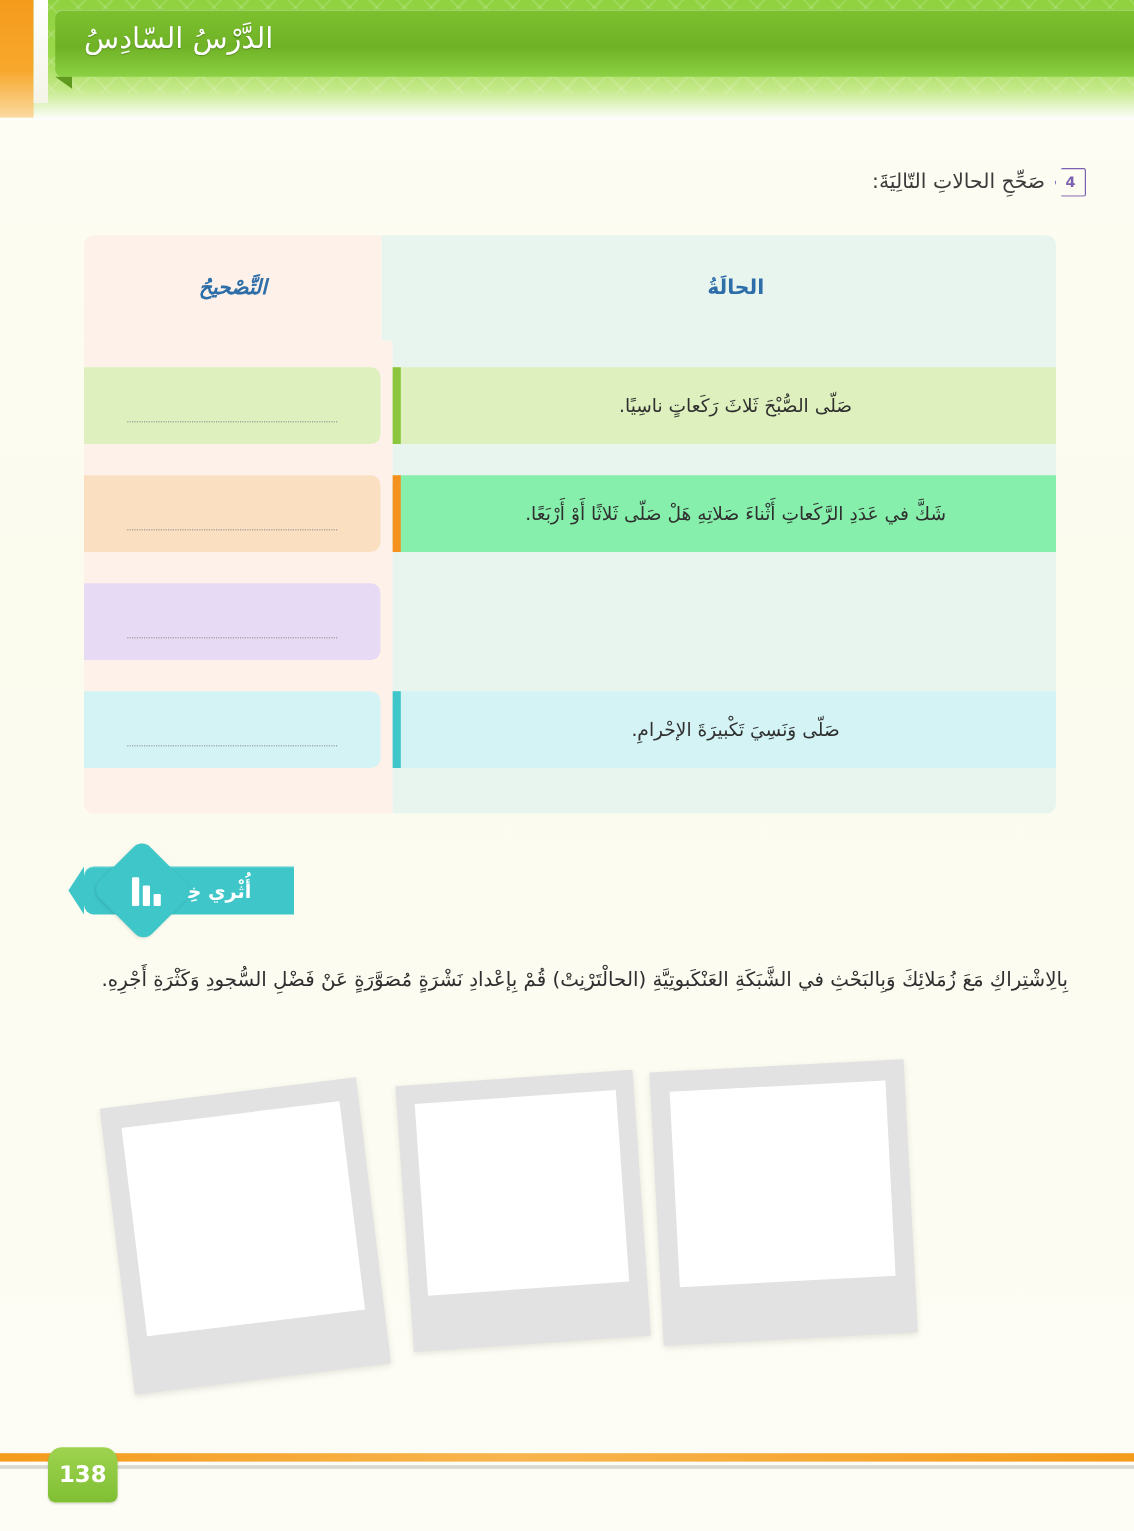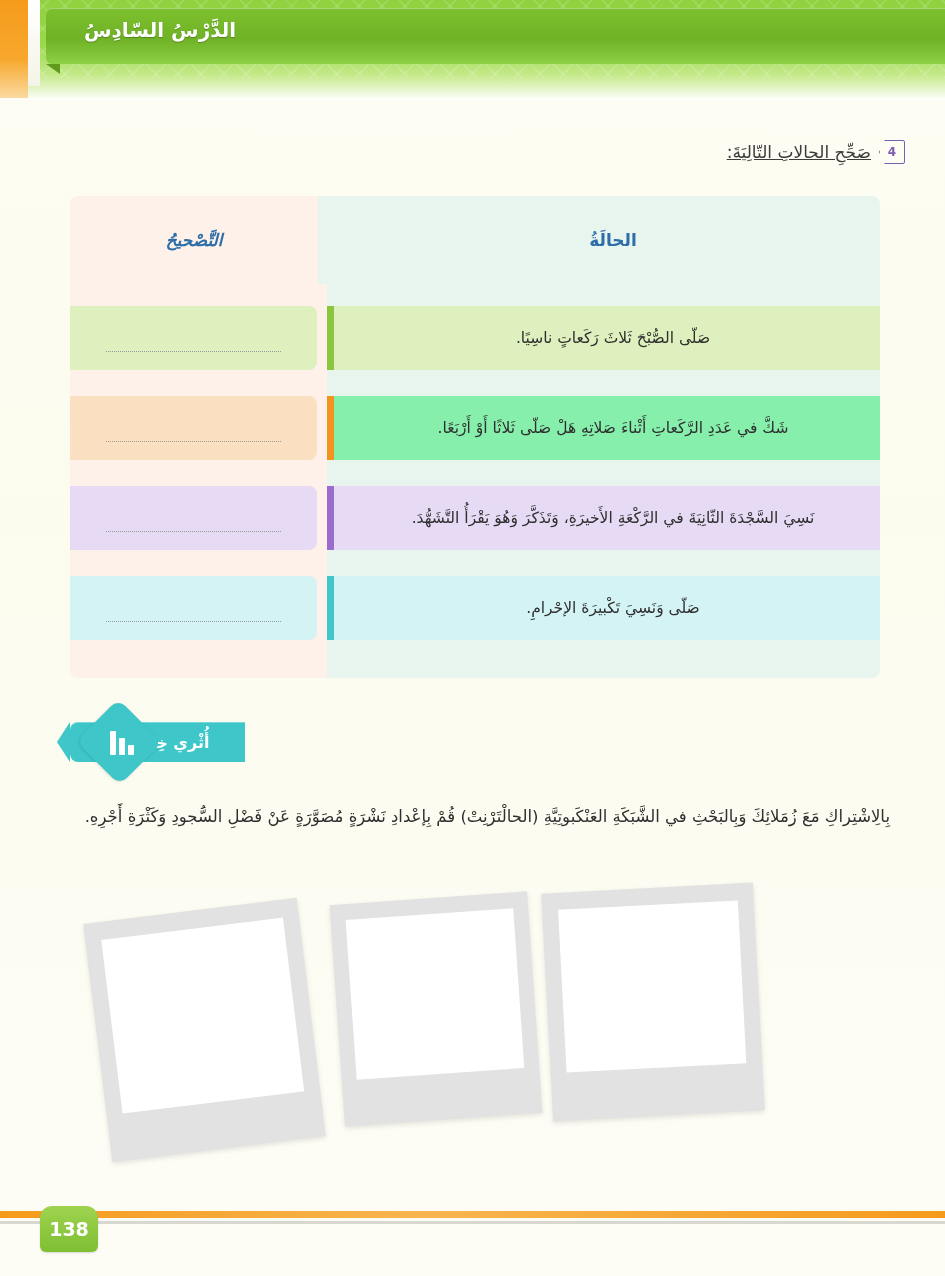--- a/index.html
+++ b/index.html
@@ -72,26 +72,25 @@
     width: 0; height: 0;
     border-left: 14px solid transparent;
     border-top: 10px solid #5f9a1f;
   }
   .lesson-title {
     position: absolute;
     top: 18px;
     left: 70px;
     right: auto;
     color: #ffffff;
-    font-size: 20px;
-    font-weight: bold;
+    font-size: 24px;
+    font-weight: normal;
     letter-spacing: .5px;
     text-shadow: 0 1px 1px rgba(0,0,0,.25);
     direction: rtl;
-    margin-left: 14px;
   }
 
   
   .q-row {
     position: absolute;
     top: 140px;
     right: 40px;
     display: flex;
     align-items: center;
     gap: 8px;
@@ -113,21 +112,20 @@
     display: flex;
     align-items: center;
     justify-content: center;
     clip-path: polygon(22% 0%, 100% 0%, 100% 100%, 22% 100%, 0% 50%);
     border-radius: 2px;
   }
   .q-text {
     font-size: 17px;
     color: #3b3b3b;
     direction: rtl;
-    text-decoration: underline;
   }
 
   
   .tbl {
     position: absolute;
     top: 196px;
     right: 65px;
     width: 810px;
     height: 482px;
   }
@@ -412,24 +410,20 @@
         <div class="row-case" style="top:22px;background:#ddf0bd;">
           <div class="tab" style="background:#8cc63e;"></div>
           <div class="case-text">صَلّى الصُّبْحَ ثَلاثَ رَكَعاتٍ ناسِيًا.</div>
         </div>
 
         <div class="row-case" style="top:112px;background:#86efac;">
           <div class="tab" style="background:#f5921e;"></div>
           <div class="case-text">شَكَّ في عَدَدِ الرَّكَعاتِ أَثْناءَ صَلاتِهِ هَلْ صَلّى ثَلاثًا أَوْ أَرْبَعًا.</div>
         </div>
 
-        <div class="row-case" style="top:202px;background:#e6daf5;">
-          <div class="tab" style="background:#9a6ccd;"></div>
-          <div class="case-text">نَسِيَ السَّجْدَةَ الثّانِيَةَ في الرَّكْعَةِ الأَخيرَةِ، وَتَذَكَّرَ وَهُوَ يَقْرَأُ التَّشَهُّدَ.</div>
-        </div>
 
         <div class="row-case" style="top:292px;background:#d4f3f5;">
           <div class="tab" style="background:#3fc6c9;"></div>
           <div class="case-text">صَلّى وَنَسِيَ تَكْبيرَةَ الإحْرامِ.</div>
         </div>
 
       </div>
 
       <div class="col-left">
 

